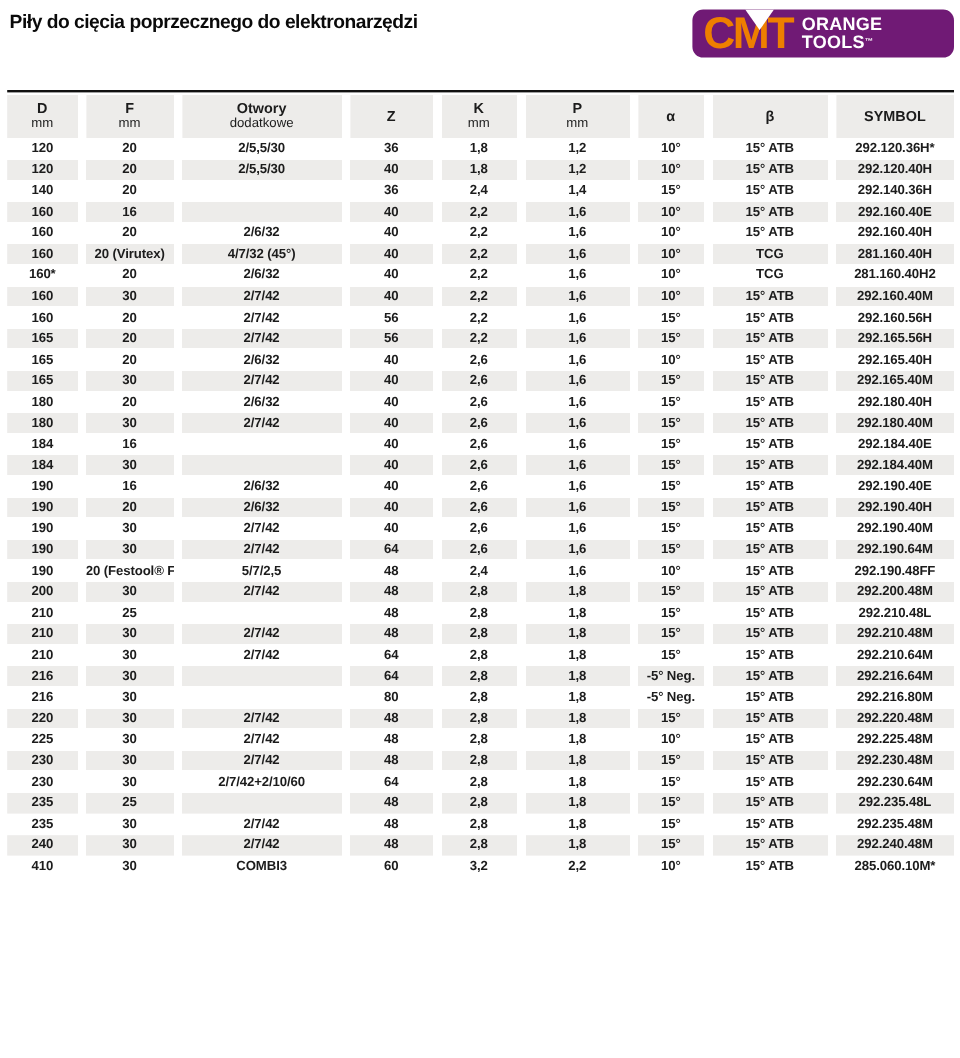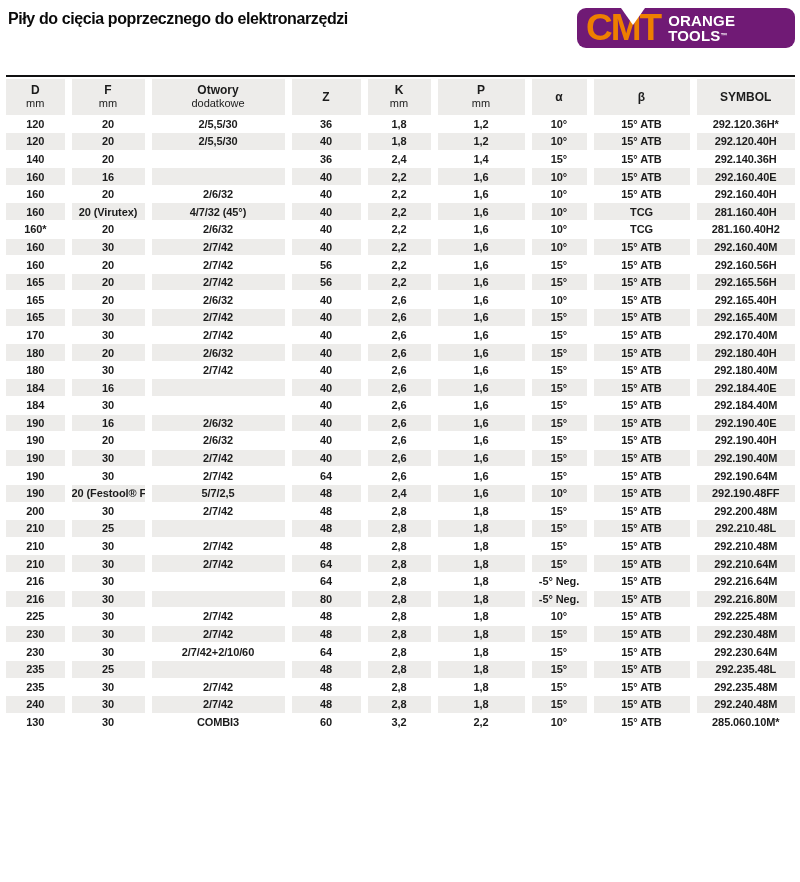--- a/index.html
+++ b/index.html
@@ -257,31 +257,20 @@
         <td>30</td>
         <td>2/7/42</td>
         <td>40</td>
         <td>2,6</td>
         <td>1,6</td>
         <td>15°</td>
         <td>15° ATB</td>
         <td>292.165.40M</td>
       </tr>
       <tr>
-        <td>170</td>
-        <td>30</td>
-        <td>2/7/42</td>
-        <td>40</td>
-        <td>2,6</td>
-        <td>1,6</td>
-        <td>15°</td>
-        <td>15° ATB</td>
-        <td>292.170.40M</td>
-      </tr>
-      <tr>
         <td>180</td>
         <td>20</td>
         <td>2/6/32</td>
         <td>40</td>
         <td>2,6</td>
         <td>1,6</td>
         <td>15°</td>
         <td>15° ATB</td>
         <td>292.180.40H</td>
       </tr>
@@ -433,20 +422,31 @@
         <td>30</td>
         <td></td>
         <td>80</td>
         <td>2,8</td>
         <td>1,8</td>
         <td>-5° Neg.</td>
         <td>15° ATB</td>
         <td>292.216.80M</td>
       </tr>
       <tr>
+        <td>220</td>
+        <td>30</td>
+        <td>2/7/42</td>
+        <td>48</td>
+        <td>2,8</td>
+        <td>1,8</td>
+        <td>15°</td>
+        <td>15° ATB</td>
+        <td>292.220.48M</td>
+      </tr>
+      <tr>
         <td>225</td>
         <td>30</td>
         <td>2/7/42</td>
         <td>48</td>
         <td>2,8</td>
         <td>1,8</td>
         <td>10°</td>
         <td>15° ATB</td>
         <td>292.225.48M</td>
       </tr>
@@ -499,21 +499,21 @@
         <td>30</td>
         <td>2/7/42</td>
         <td>48</td>
         <td>2,8</td>
         <td>1,8</td>
         <td>15°</td>
         <td>15° ATB</td>
         <td>292.240.48M</td>
       </tr>
       <tr>
-        <td>130</td>
+        <td>410</td>
         <td>30</td>
         <td>COMBI3</td>
         <td>60</td>
         <td>3,2</td>
         <td>2,2</td>
         <td>10°</td>
         <td>15° ATB</td>
         <td>285.060.10M*</td>
       </tr>
     </tbody>

